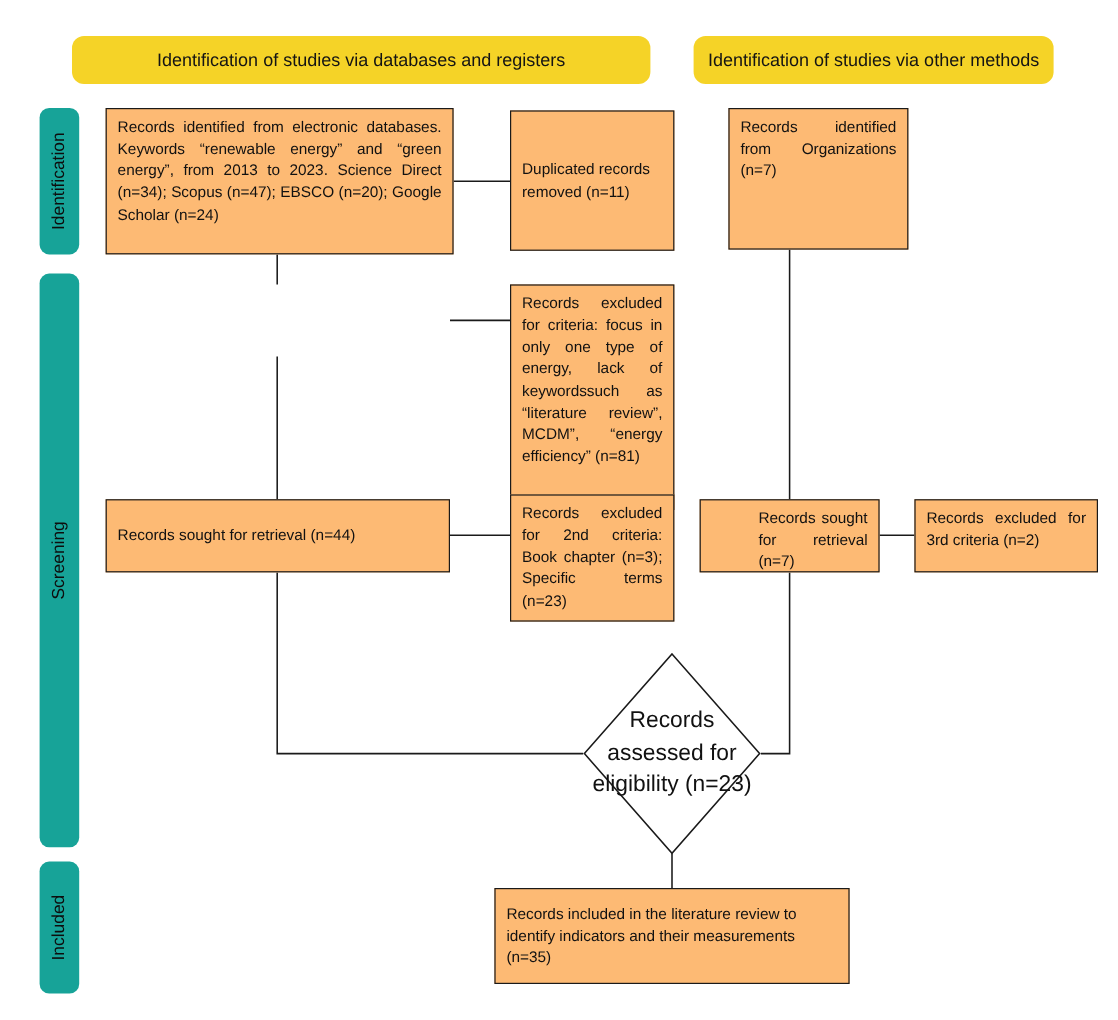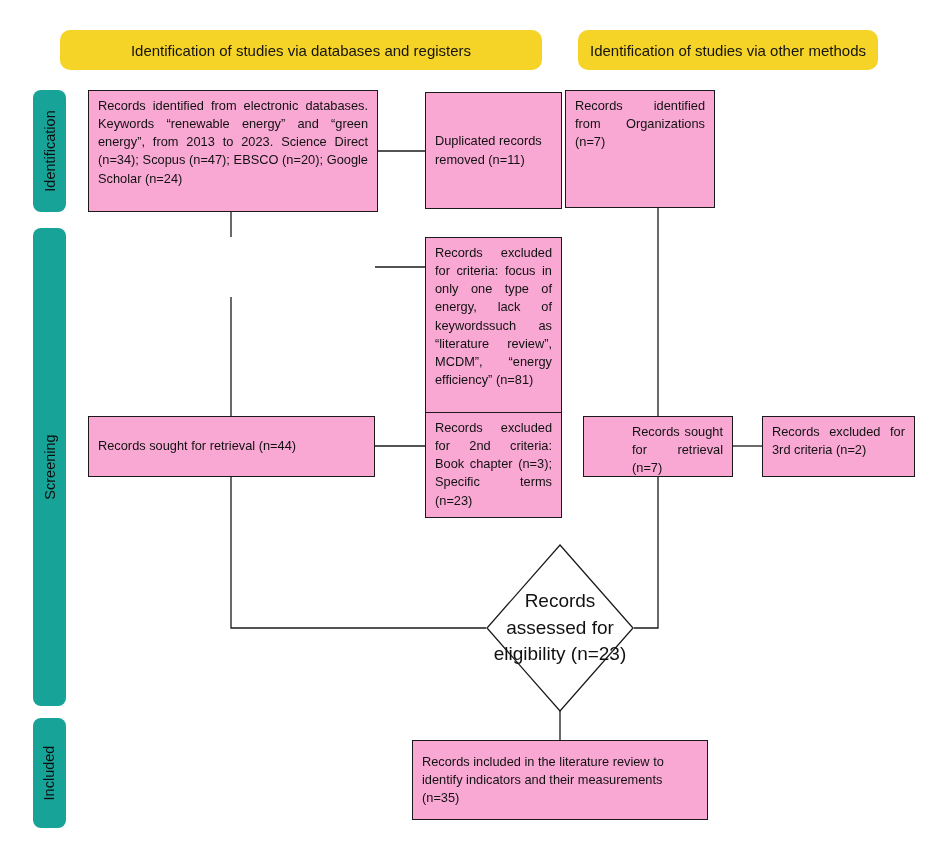--- a/index.html
+++ b/index.html
@@ -31,21 +31,21 @@
     justify-content: center;
   }
   .stage span {
     transform: rotate(-90deg);
     white-space: nowrap;
     font-size: 14.5px;
     color: #0d0d0d;
   }
   .box {
     position: absolute;
-    background: #f9a8d4;
+    background: #fdba74;
     border: 1.3px solid #1a1a1a;
     box-sizing: border-box;
     padding: 6px 9px;
     font-size: 12.8px;
     line-height: 1.42;
   }
   .justify { text-align: justify; }
   .vcenter { display: flex; align-items: center; }
   svg.lines {
     position: absolute;
@@ -95,21 +95,21 @@
   <div class="stage" style="left:33px; top:718px; width:33px; height:110px;">
     <span>Included</span>
   </div>
 
   <div class="box justify" style="left:88px; top:90px; width:290px; height:122px;">Records identified from electronic databases. Keywords “renewable energy” and “green energy”, from 2013 to 2023. Science Direct (n=34); Scopus (n=47); EBSCO (n=20); Google Scholar (n=24)</div>
 
   <div class="box vcenter" style="left:425px; top:92px; width:137px; height:117px;justify-content:flex-end;">
     <span>Duplicated records removed (n=11)</span>
   </div>
 
-  <div class="box justify" style="left:565px; top:90px; width:150px; height:118px;">Records identified from Organizations (n=7)</div>
+  <div class="box justify" style="left:607px; top:90px; width:150px; height:118px;">Records identified from Organizations (n=7)</div>
 
 
   <div class="box justify" style="left:425px; top:237px; width:137px; height:188px;">Records excluded for criteria: focus in only one type of energy, lack of keywordssuch as “literature review”, MCDM”, “energy efficiency” (n=81)</div>
 
   <div class="box vcenter" style="left:88px; top:416px; width:287px; height:61px;">
     <span>Records sought for retrieval (n=44)</span>
   </div>
 
   <div class="box justify" style="left:425px; top:412px; width:137px; height:106px;">Records excluded for 2nd criteria: Book chapter (n=3); Specific terms (n=23)</div>
 

